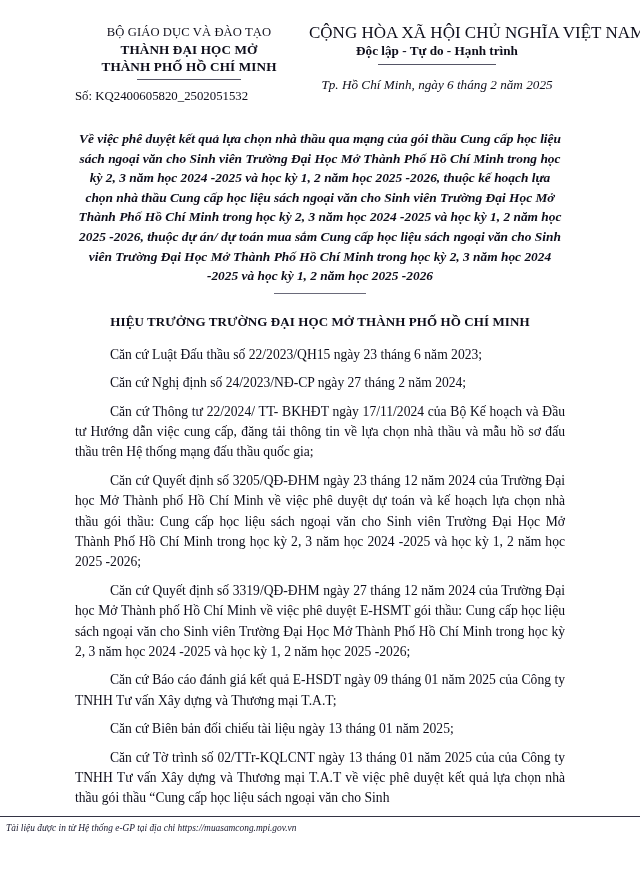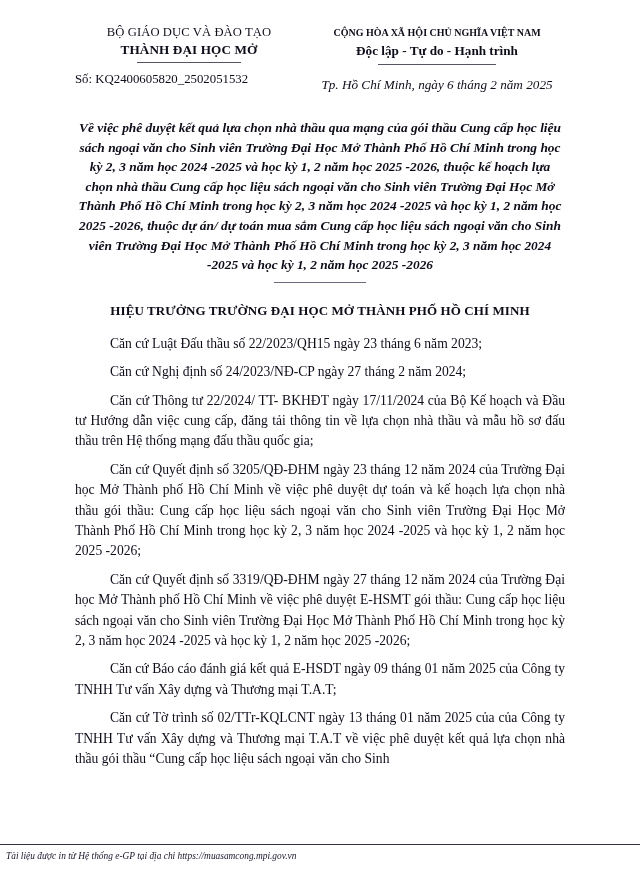--- a/index.html
+++ b/index.html
@@ -50,22 +50,22 @@
   }
   .org-line-2,
   .org-line-3 {
     font-weight: bold;
     font-size: 13.2px;
     line-height: 17px;
     letter-spacing: 0.1px;
     white-space: nowrap;
   }
   .nation-line {
-    font-weight: bold;
-    font-size: 10px;
+    font-weight: normal;
+    font-size: 17px;
     line-height: 18px;
     white-space: nowrap;
   }
   .motto-line {
     font-weight: bold;
     font-size: 13.2px;
     line-height: 18px;
     white-space: nowrap;
   }
   .rule {
@@ -143,21 +143,21 @@
   .para.last {
     margin-bottom: 0;
   }
 
   
   .footer {
     position: absolute;
     left: 0;
     right: 0;
     bottom: 0;
-    height: 28px;
+    height: 56px;
     border-top: 1px solid #333344;
     padding: 5px 10px 0 6px;
     box-sizing: border-box;
   }
   .footer-text {
     font-style: italic;
     font-size: 9.4px;
     line-height: 13px;
     color: #15152a;
     white-space: nowrap;
@@ -166,20 +166,21 @@
 </head>
 <body>
 
 <div class="page">
 
   <div class="doc-header">
 
     <div class="header-left">
       <div class="org-line-1">BỘ GIÁO DỤC VÀ ĐÀO TẠO</div>
       <div class="org-line-2">THÀNH ĐẠI HỌC MỞ</div>
+      <div class="org-line-3">THÀNH PHỐ HỒ CHÍ MINH</div>
       <div class="rule rule-left"></div>
       <div class="doc-number">Số: KQ2400605820_2502051532</div>
     </div>
 
     <div class="header-right">
       <div class="nation-line">CỘNG HÒA XÃ HỘI CHỦ NGHĨA VIỆT NAM</div>
       <div class="motto-line">Độc lập - Tự do - Hạnh trình</div>
       <div class="rule rule-right"></div>
       <div class="date-line">Tp. Hồ Chí Minh, ngày 6 tháng 2 năm 2025</div>
     </div>
@@ -195,20 +196,21 @@
 
   <div class="main-heading">HIỆU TRƯỞNG TRƯỜNG ĐẠI HỌC MỞ THÀNH PHỐ HỒ CHÍ MINH</div>
 
   <div class="body-block">
     <p class="para">Căn cứ Luật Đấu thầu số 22/2023/QH15 ngày 23 tháng 6 năm 2023;</p>
     <p class="para">Căn cứ Nghị định số 24/2023/NĐ-CP ngày 27 tháng 2 năm 2024;</p>
     <p class="para">Căn cứ Thông tư 22/2024/ TT- BKHĐT ngày 17/11/2024 của Bộ Kế hoạch và Đầu tư Hướng dẫn việc cung cấp, đăng tải thông tin về lựa chọn nhà thầu và mẫu hồ sơ đấu thầu trên Hệ thống mạng đấu thầu quốc gia;</p>
     <p class="para">Căn cứ Quyết định số 3205/QĐ-ĐHM ngày 23 tháng 12 năm 2024 của Trường Đại học Mở Thành phố Hồ Chí Minh về việc phê duyệt dự toán và kế hoạch lựa chọn nhà thầu gói thầu: Cung cấp học liệu sách ngoại văn cho Sinh viên Trường Đại Học Mở Thành Phố Hồ Chí Minh trong học kỳ 2, 3 năm học 2024 -2025 và học kỳ 1, 2 năm học 2025 -2026;</p>
     <p class="para">Căn cứ Quyết định số 3319/QĐ-ĐHM ngày 27 tháng 12 năm 2024 của Trường Đại học Mở Thành phố Hồ Chí Minh về việc phê duyệt E-HSMT gói thầu: Cung cấp học liệu sách ngoại văn cho Sinh viên Trường Đại Học Mở Thành Phố Hồ Chí Minh trong học kỳ 2, 3 năm học 2024 -2025 và học kỳ 1, 2 năm học 2025 -2026;</p>
     <p class="para">Căn cứ Báo cáo đánh giá kết quả E-HSDT ngày 09 tháng 01 năm 2025 của Công ty TNHH Tư vấn Xây dựng và Thương mại T.A.T;</p>
+    <p class="para">Căn cứ Biên bản đối chiếu tài liệu ngày 13 tháng 01 năm 2025;</p>
     <p class="para last">Căn cứ Tờ trình số 02/TTr-KQLCNT ngày 13 tháng 01 năm 2025 của của Công ty TNHH Tư vấn Xây dựng và Thương mại T.A.T về việc phê duyệt kết quả lựa chọn nhà thầu gói thầu “Cung cấp học liệu sách ngoại văn cho Sinh</p>
   </div>
 
   <div class="footer">
     <div class="footer-text">Tài liệu được in từ Hệ thống e-GP tại địa chỉ https://muasamcong.mpi.gov.vn</div>
   </div>
 
 </div>
 
 </body></html>

